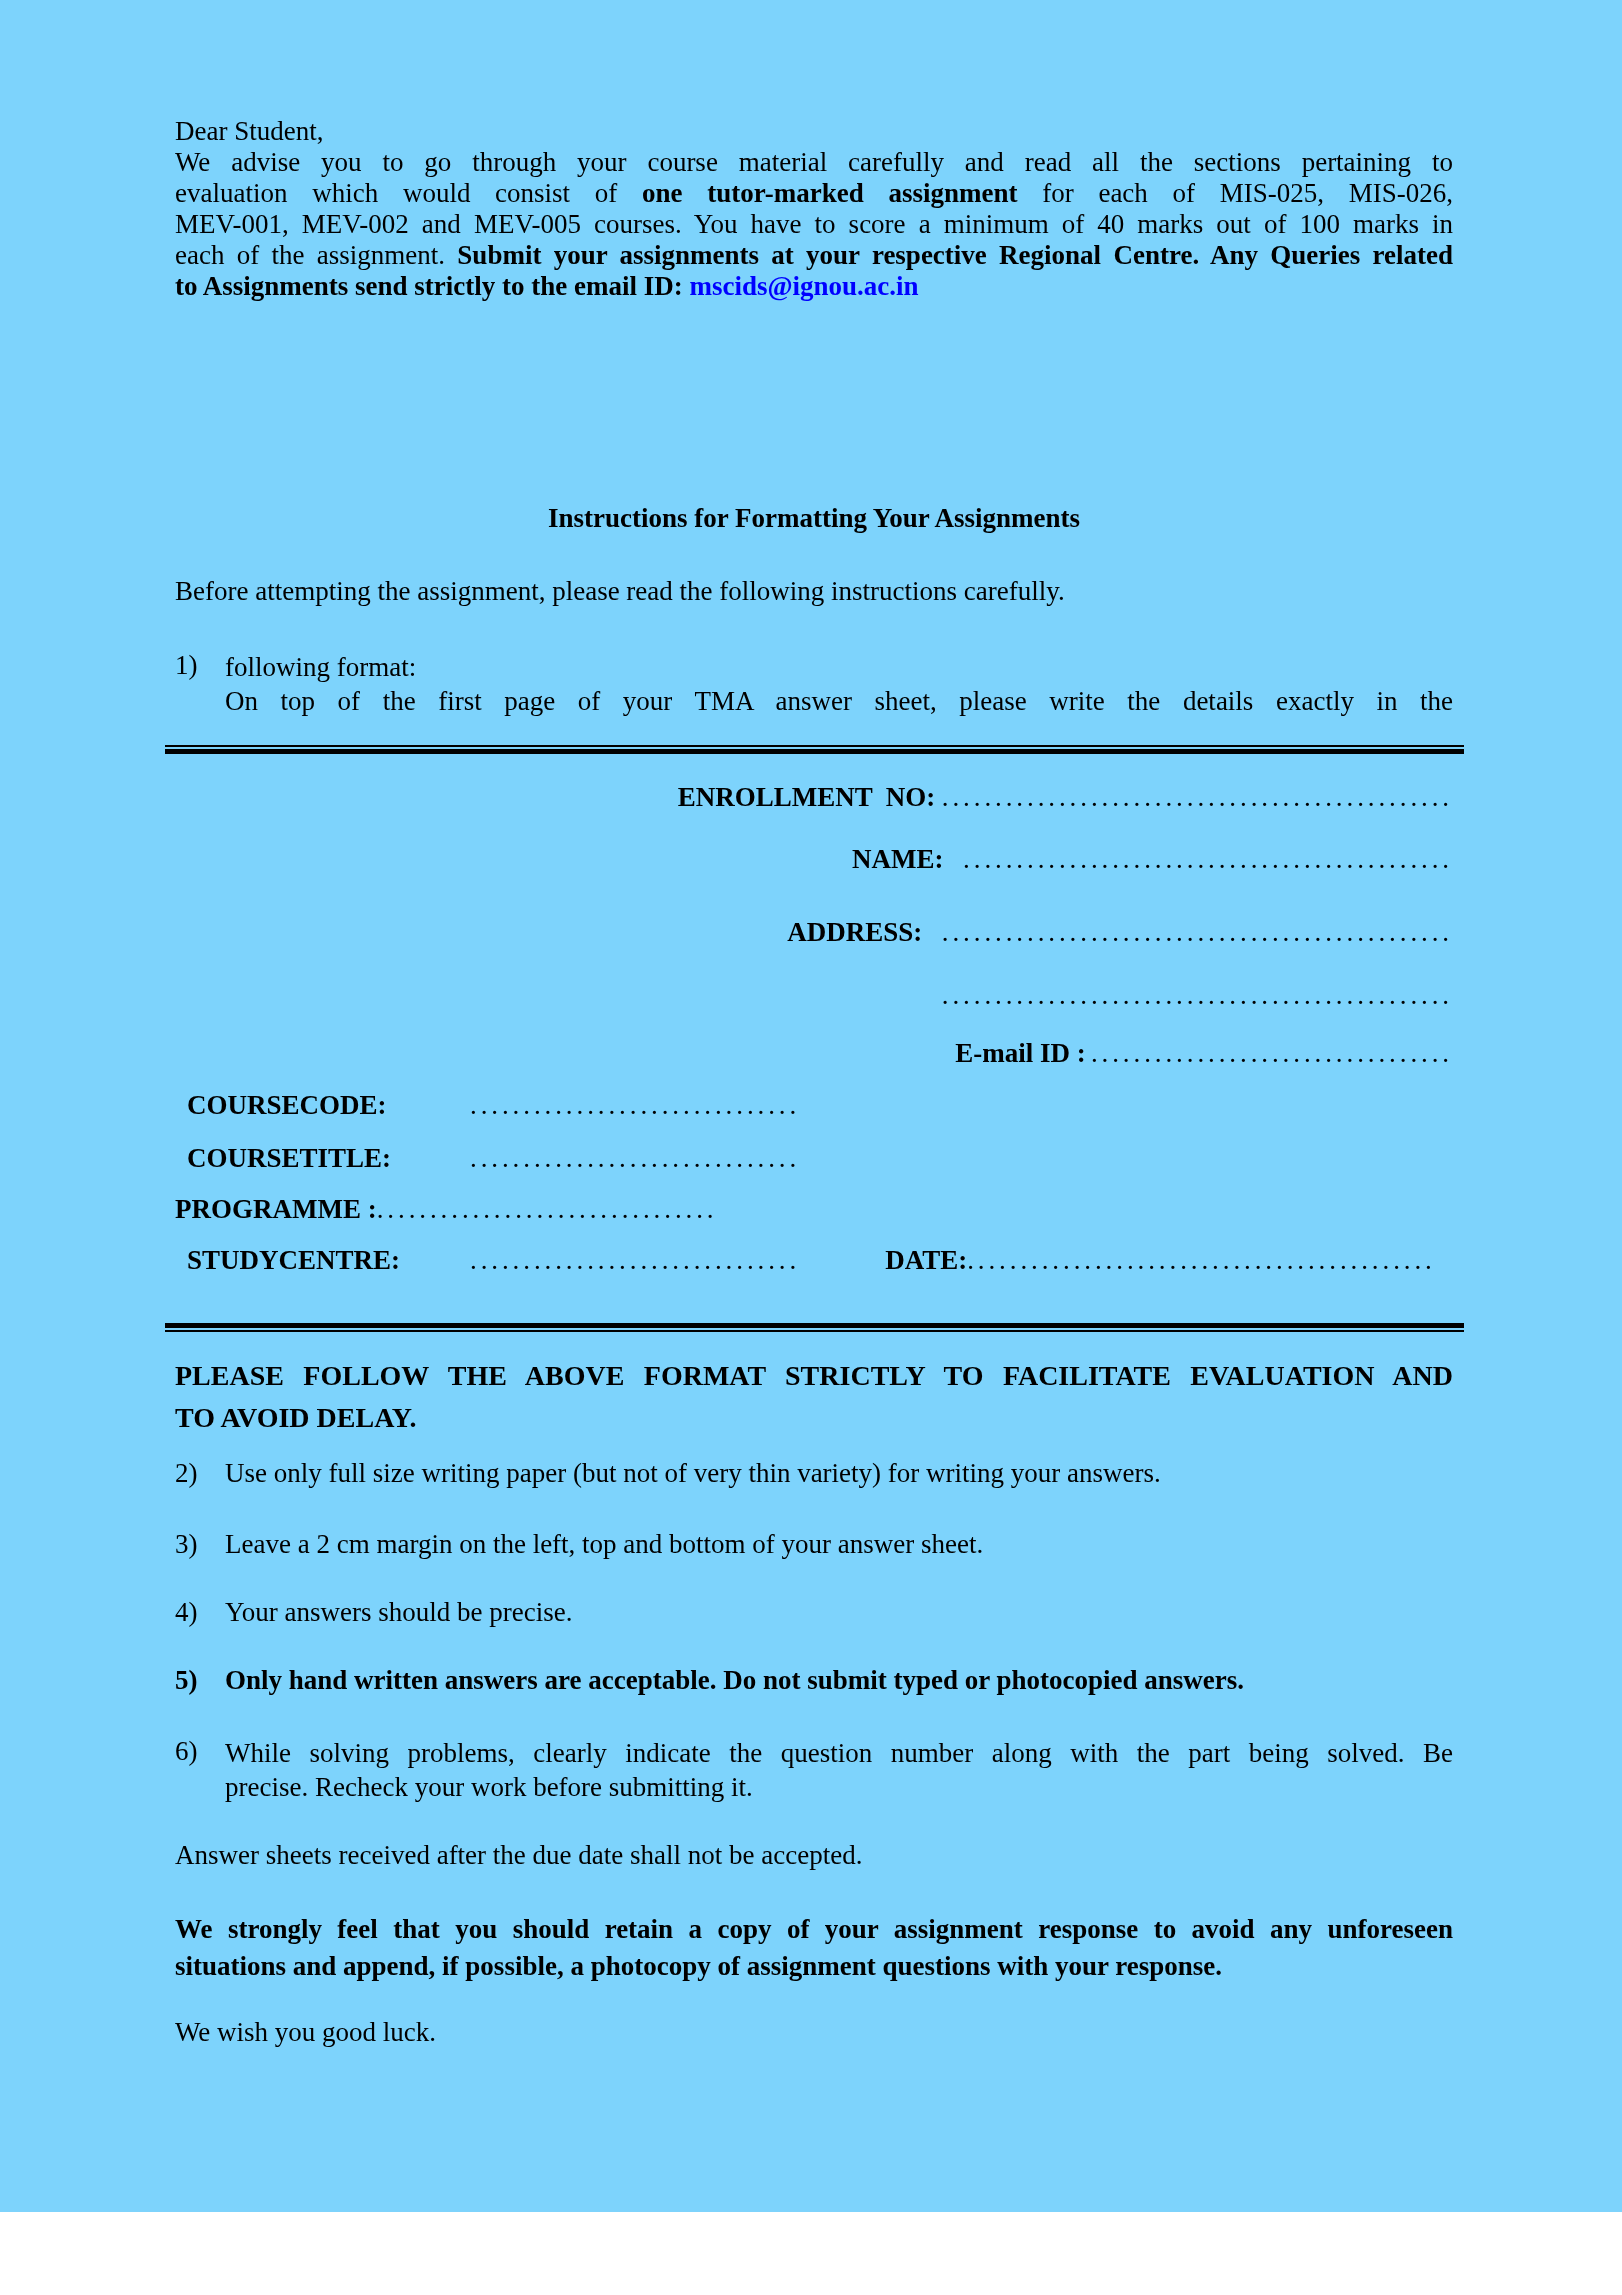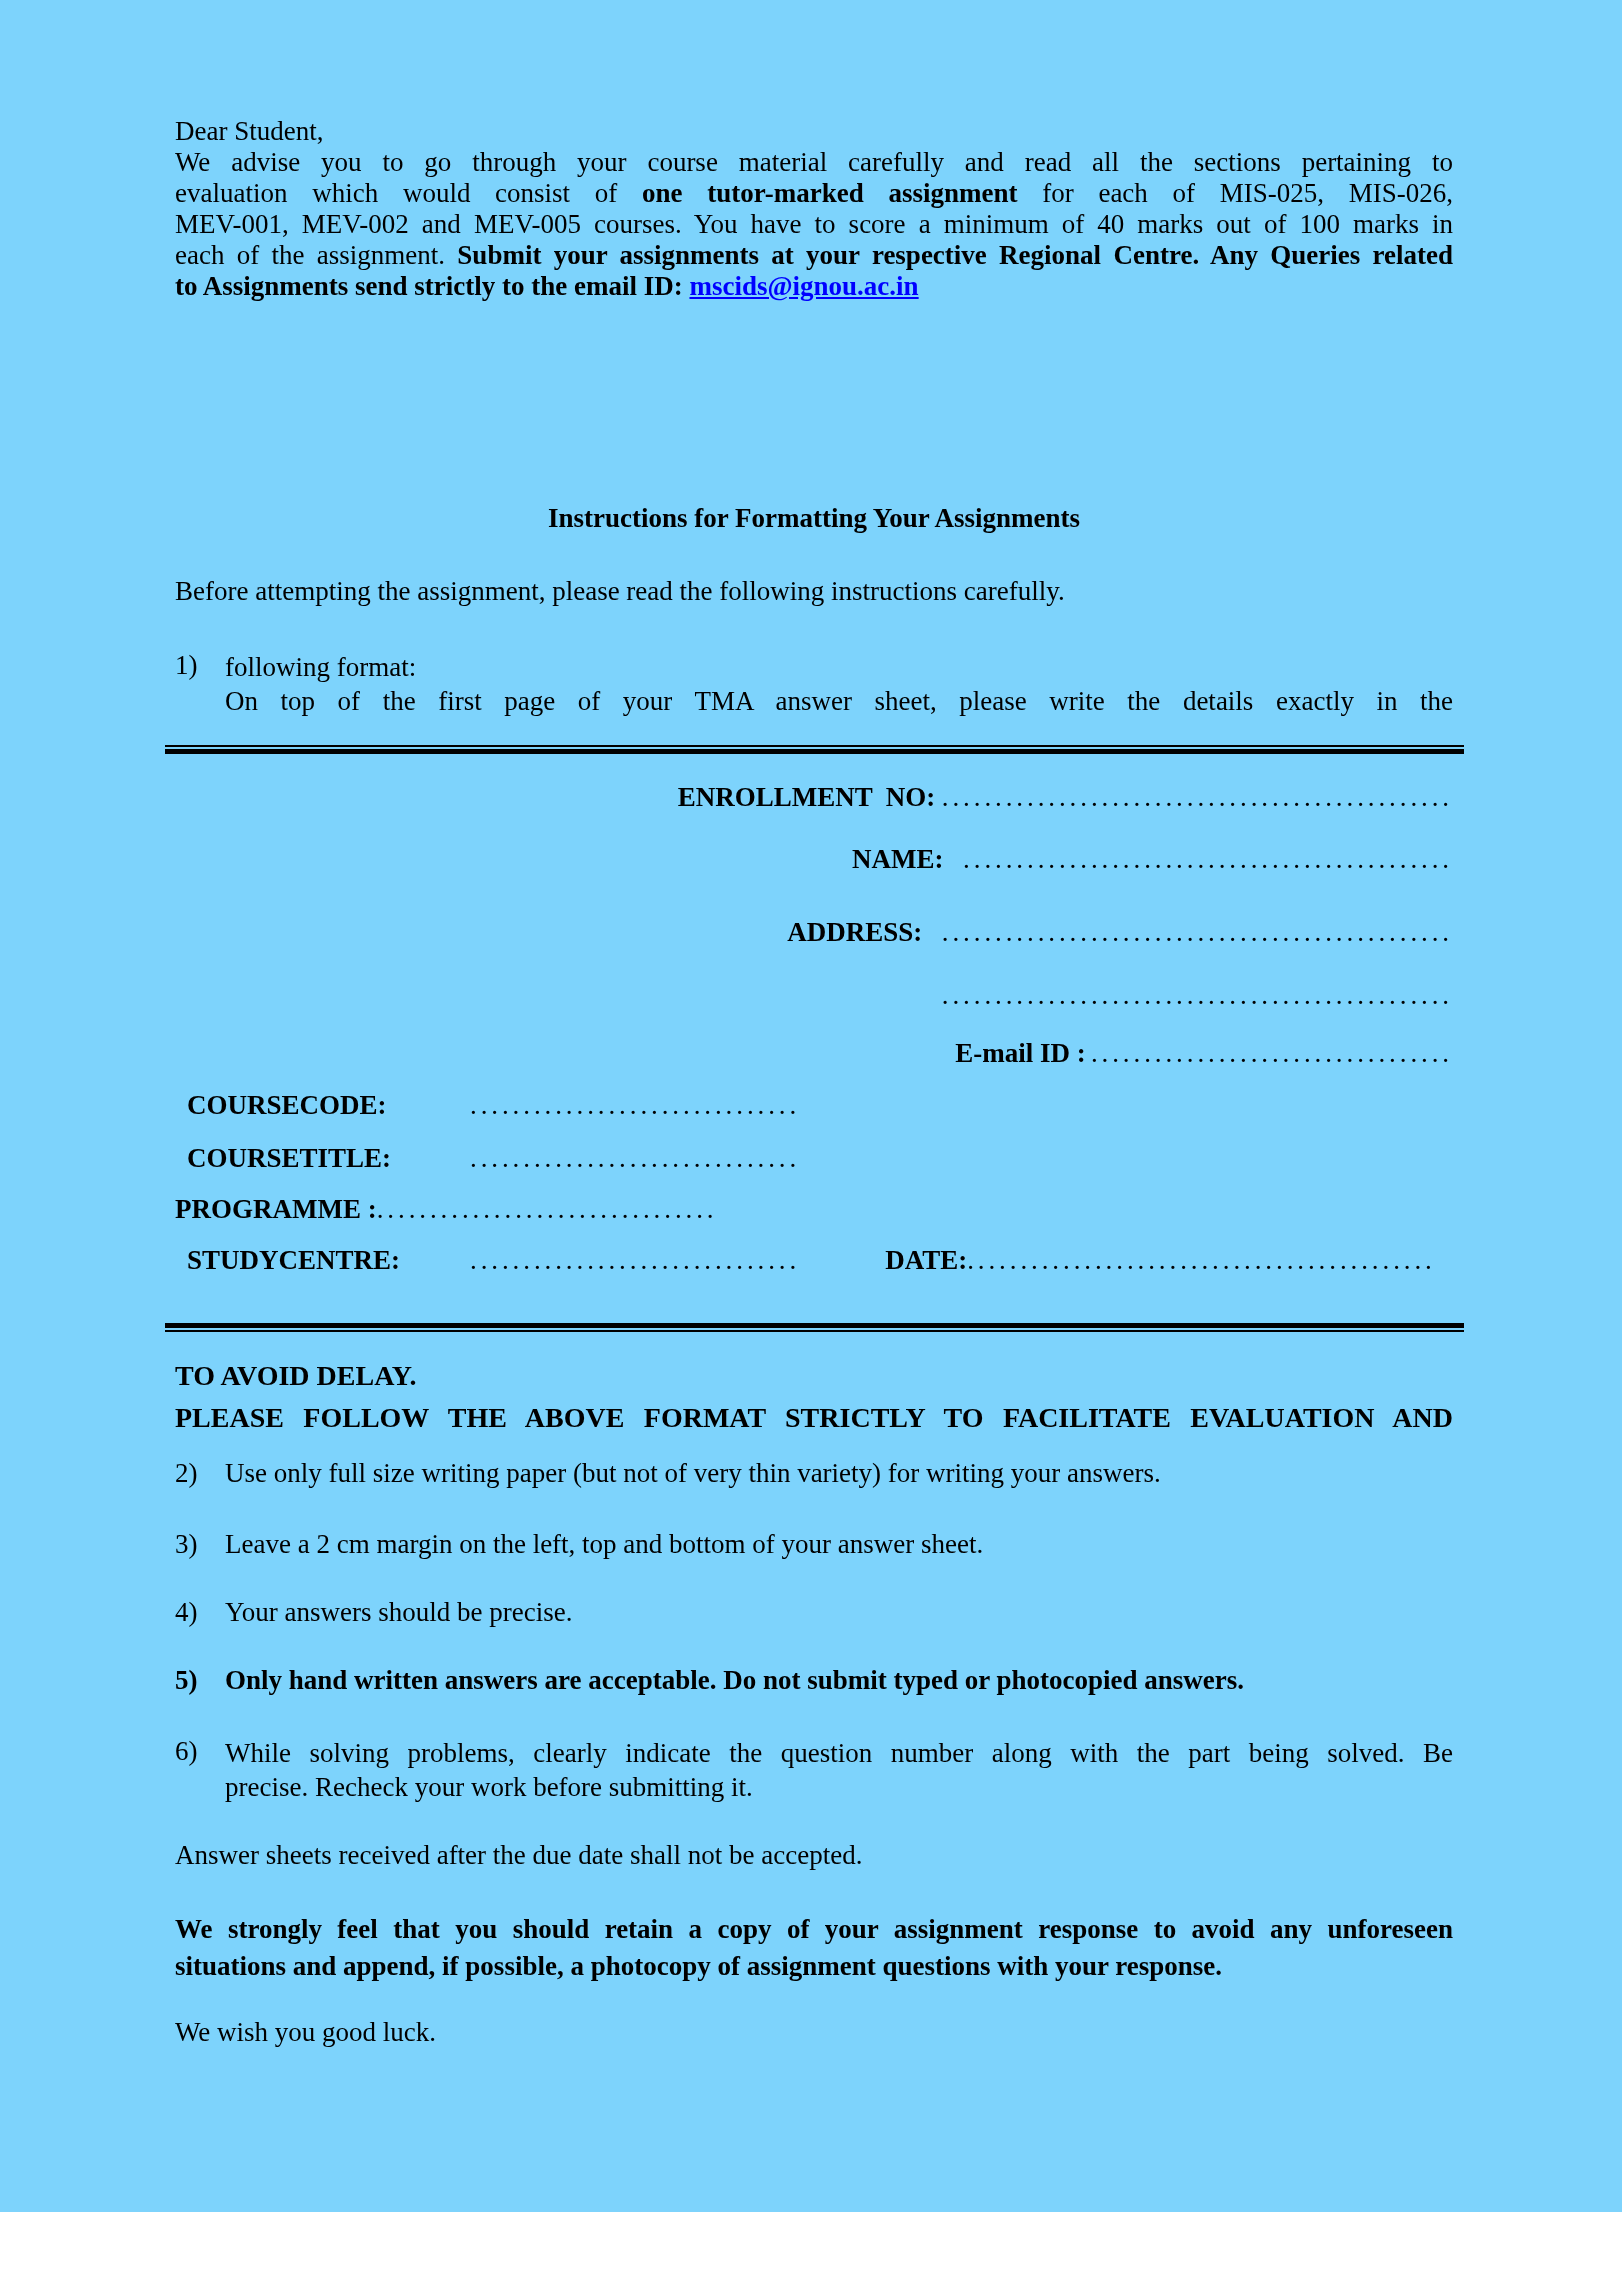--- a/index.html
+++ b/index.html
@@ -32,21 +32,21 @@
 
   .brow { display:flex; line-height:31px; }
   .brow.r { justify-content:flex-end; }
   .lbl { font-weight:bold; white-space:pre; }
   .dots { letter-spacing:3.9px; white-space:nowrap; }
   .lblw { font-weight:bold; white-space:pre; width:283px; flex:none;margin-left:12px; }
 
   .notice { font-weight:bold; font-size:28px; margin-top:23.5px; }
   .notice .line { line-height:42px; }
 
-  .email-link { color:#0000FF; font-weight:bold; text-decoration:underline; cursor:pointer; }
+  .email-link { color:#0000FF; font-weight:bold; cursor:pointer; }
 
   .closing-b { font-weight:bold; }
   .closing-b .line { line-height:37px; }
 </style>
 </head>
 <body>
 
 <div class="page">
 
   <div>
@@ -114,22 +114,22 @@
   <div class="brow" style="margin-top:19.6px">
     <span class="lblw">STUDYCENTRE:</span>
     <span class="dots">...............................</span>
     <span class="lbl" style="margin-left:85px">DATE:</span>
     <span class="dots">............................................</span>
   </div>
 
   <div class="rule-bb"></div>
 
   <div class="notice">
+    <div class="line j">PLEASE FOLLOW THE ABOVE FORMAT STRICTLY TO FACILITATE EVALUATION AND</div>
     <div class="line">TO AVOID DELAY.</div>
-    <div class="line j">PLEASE FOLLOW THE ABOVE FORMAT STRICTLY TO FACILITATE EVALUATION AND</div>
   </div>
 
   <div class="item" style="margin-top:18.3px">
     <span class="num">2)</span>
     <span class="itxt">
         <div class="one line">Use only full size writing paper (but not of very thin variety) for writing your answers.</div>
       </span>
   </div>
 
   <div class="item" style="margin-top:40px">

